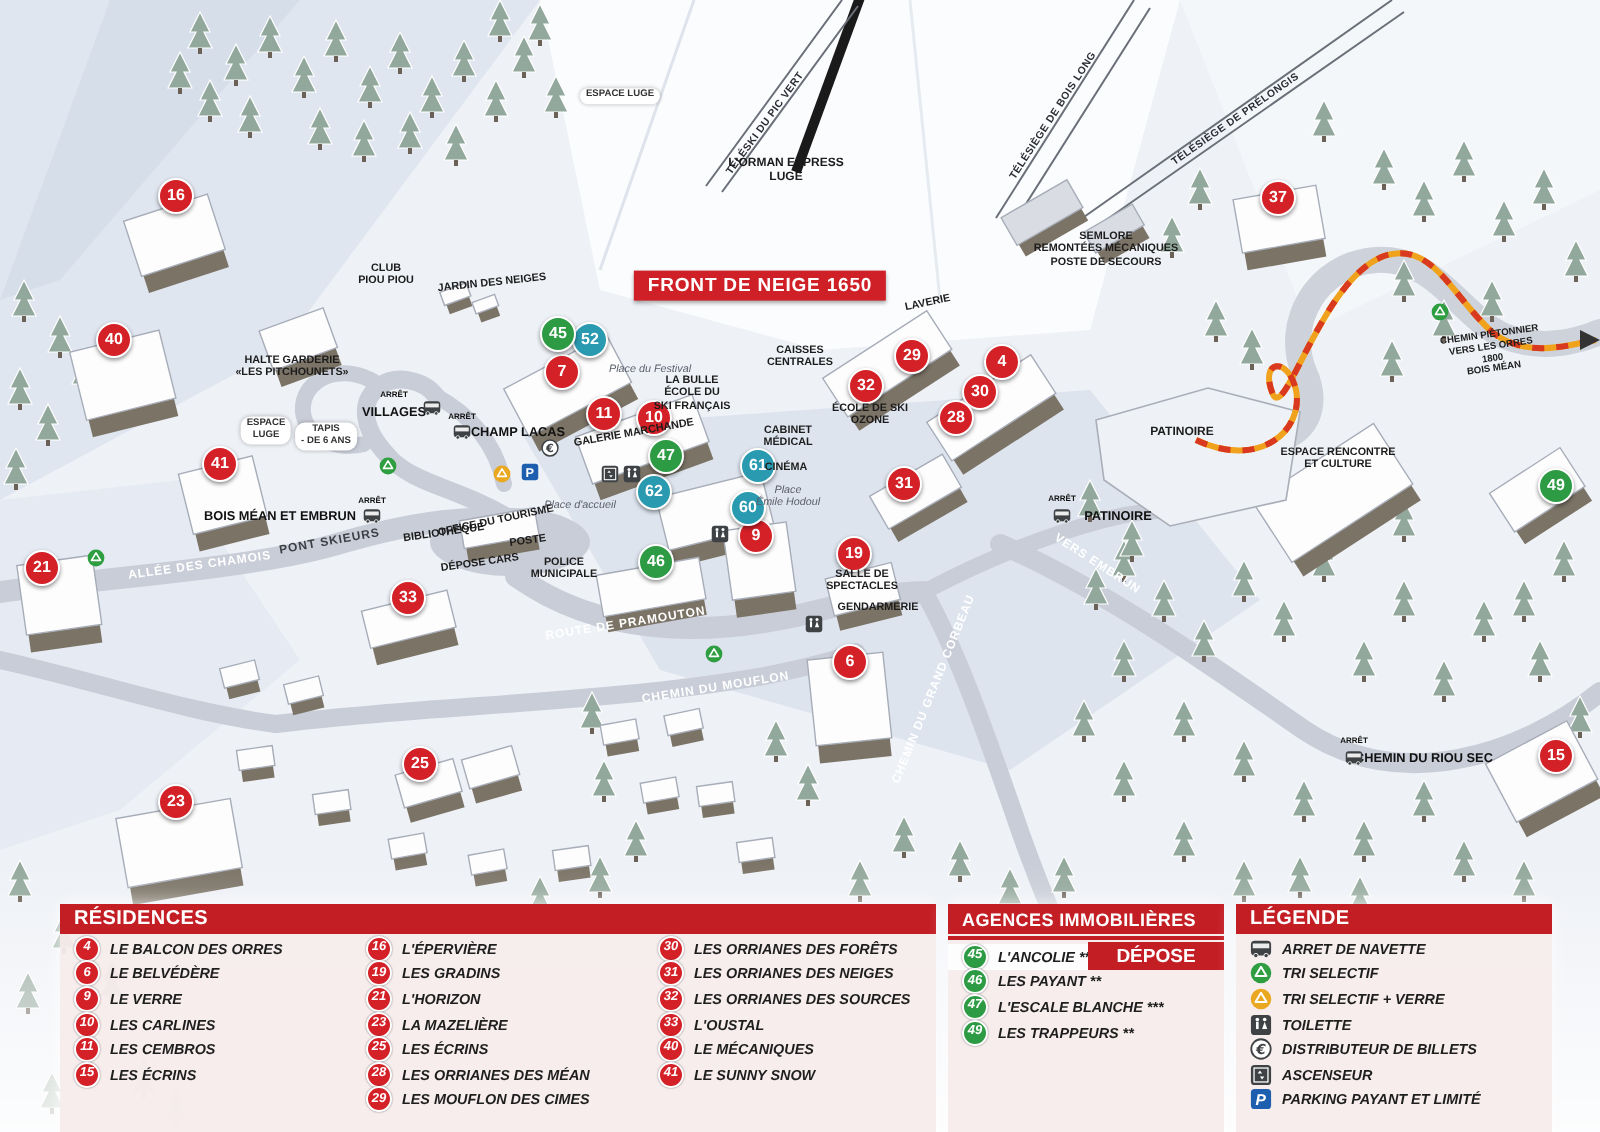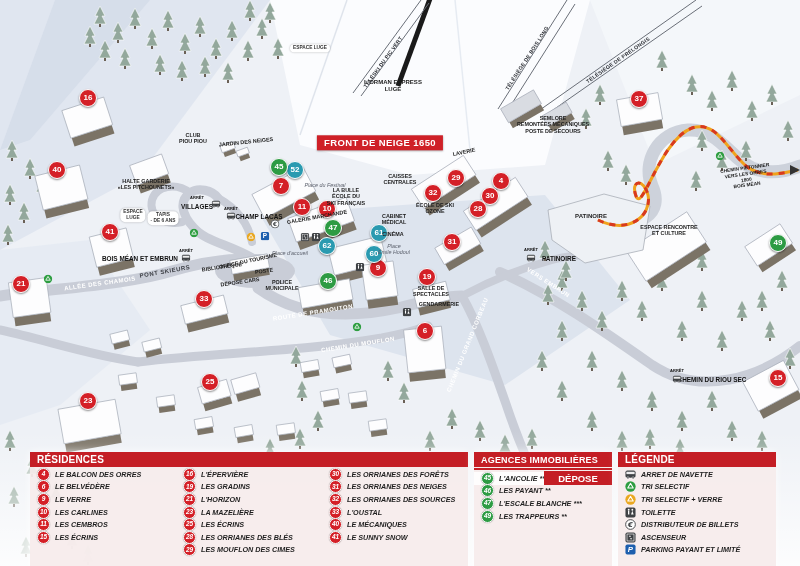--- a/index.html
+++ b/index.html
@@ -630,21 +630,21 @@
           <div class="lrow">
             <span class="lnum" style="background: rgb(212, 32, 39);">23</span>
             <span class="lname">LA MAZELIÈRE</span>
           </div>
           <div class="lrow">
             <span class="lnum" style="background: rgb(212, 32, 39);">25</span>
             <span class="lname">LES ÉCRINS</span>
           </div>
           <div class="lrow">
             <span class="lnum" style="background: rgb(212, 32, 39);">28</span>
-            <span class="lname">LES ORRIANES DES BLÉS</span>
+            <span class="lname">LES ORRIANES DES MÉAN</span>
           </div>
           <div class="lrow">
             <span class="lnum" style="background: rgb(212, 32, 39);">29</span>
             <span class="lname">LES MOUFLON DES CIMES</span>
           </div>
         </div>
         <div class="res-col" id="rc2">
           <div class="lrow">
             <span class="lnum" style="background: rgb(212, 32, 39);">30</span>
             <span class="lname">LES ORRIANES DES FORÊTS</span>

